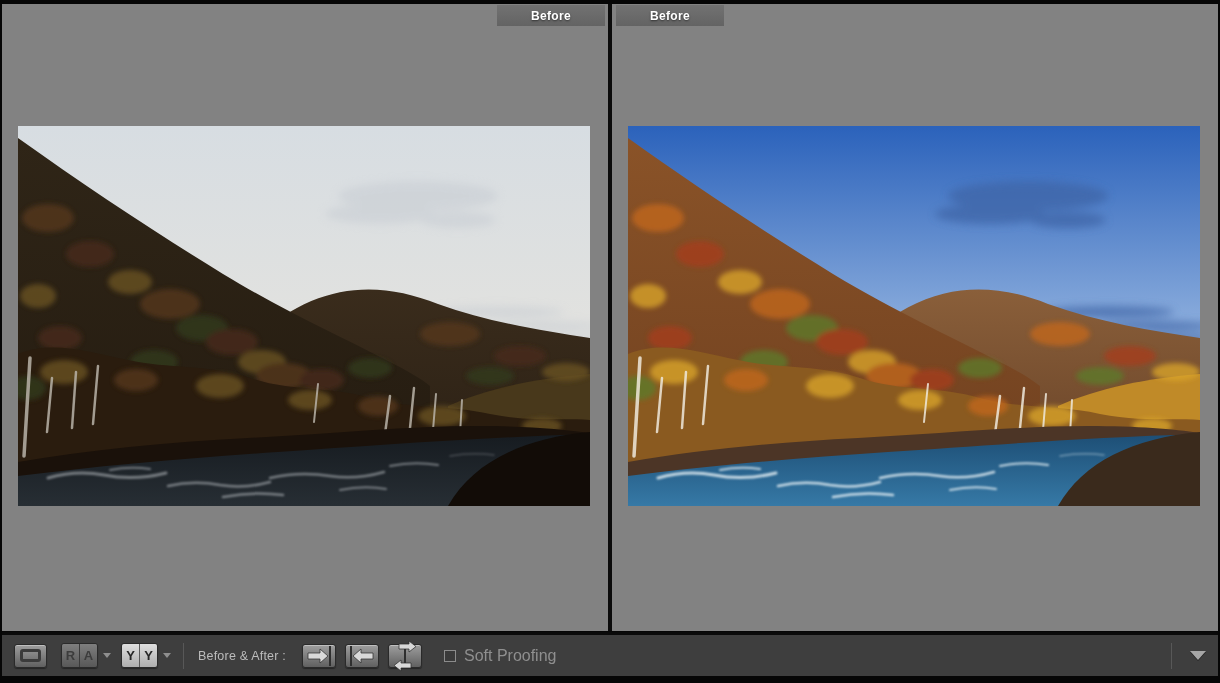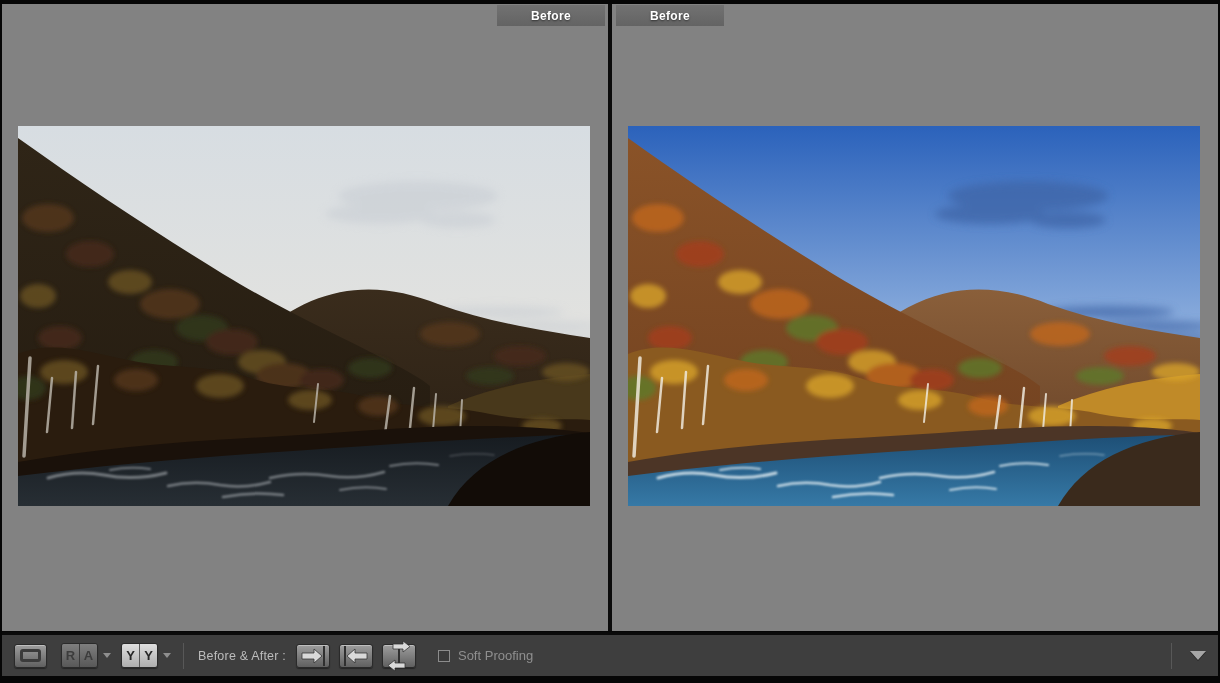--- a/index.html
+++ b/index.html
@@ -79,21 +79,21 @@
     border-top:5px solid #8f8f8f;margin-left:5px;flex:none;cursor:pointer;}
   .vsep{width:1px;height:26px;background:#585858;flex:none;}
   .tb-label{color:var(--pal-toolbar_label,#bcbcbc);font-size:12.5px;letter-spacing:.2px;flex:none;}
   .arrow-btn{width:34px;}
   .arrow-btn svg{overflow:visible;}
   .arrow-fill{fill:#d9d9d9;stroke:#2f2f2f;stroke-width:.75;}
   .icon-divline{stroke:#2f2f2f;stroke-width:2;}
   .btn-swap{position:relative;}
   .checkbox{width:12px;height:12px;box-sizing:border-box;border:1px solid #8c8c8c;background:#3a3a3a;
     flex:none;cursor:pointer;display:flex;align-items:center;justify-content:center;color:#ddd;font-size:10px;}
-  .sp-label{color:var(--pal-soft_label,#8f8f8f);font-size:13px;flex:none;}
+  .sp-label{color:var(--pal-soft_label,#8f8f8f);font-size:16px;flex:none;}
   .chevron-down{width:0;height:0;border-left:8px solid transparent;border-right:8px solid transparent;
     border-top:9px solid #a6a6a6;filter:drop-shadow(0 1px 0 rgba(0,0,0,.5));flex:none;cursor:pointer;}
   .sp{flex:none;}
 </style>
 </head>
 <body>
 
 <div class="pane pane-before">
   <div class="badge badge-before">
     <span>Before</span>
@@ -320,21 +320,21 @@
   <div class="sp" style="width:10px"></div>
 
   <div class="tb-split split-yy">
     <span class="cell">Y</span>
     <span class="cell">Y</span>
   </div>
   <div class="caret"></div>
   <div class="sp" style="width:12px"></div>
 
   <div class="vsep"></div>
-  <div class="tb-label" style="margin:0 10px 0 14px">Before &amp; After :</div>
+  <div class="tb-label" style="margin:0 16px 0 14px">Before &amp; After :</div>
 
   <div class="tb-btn arrow-btn">
     <svg width="32" height="22" viewBox="0 0 32 22">
       <line class="icon-divline" x1="27" y1="1" x2="27" y2="21"></line>
       <polygon class="arrow-fill" points="5,8 17,8 17,4 25,11 17,18 17,14 5,14"></polygon>
     </svg>
   </div>
   <div class="sp" style="width:9px"></div>
   <div class="tb-btn arrow-btn">
     <svg width="32" height="22" viewBox="0 0 32 22">

